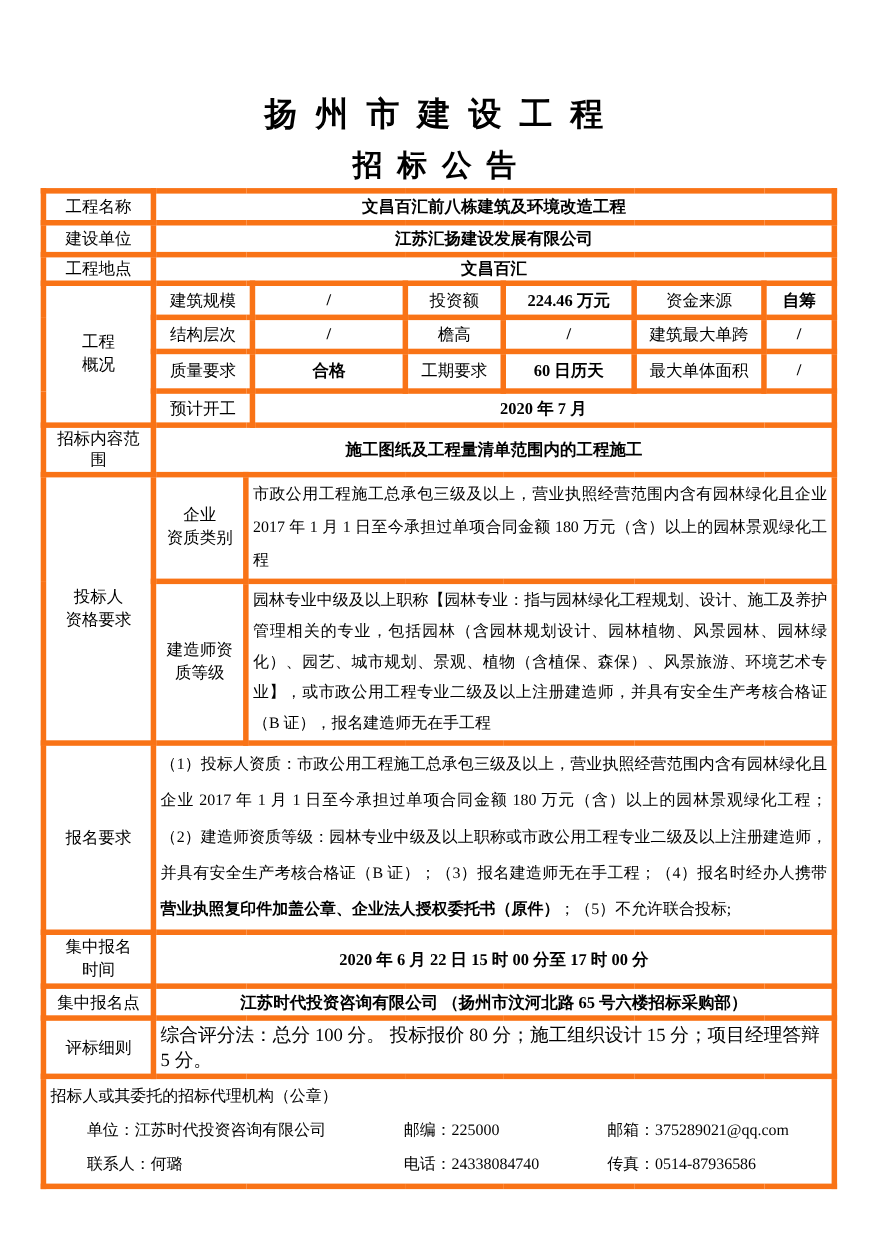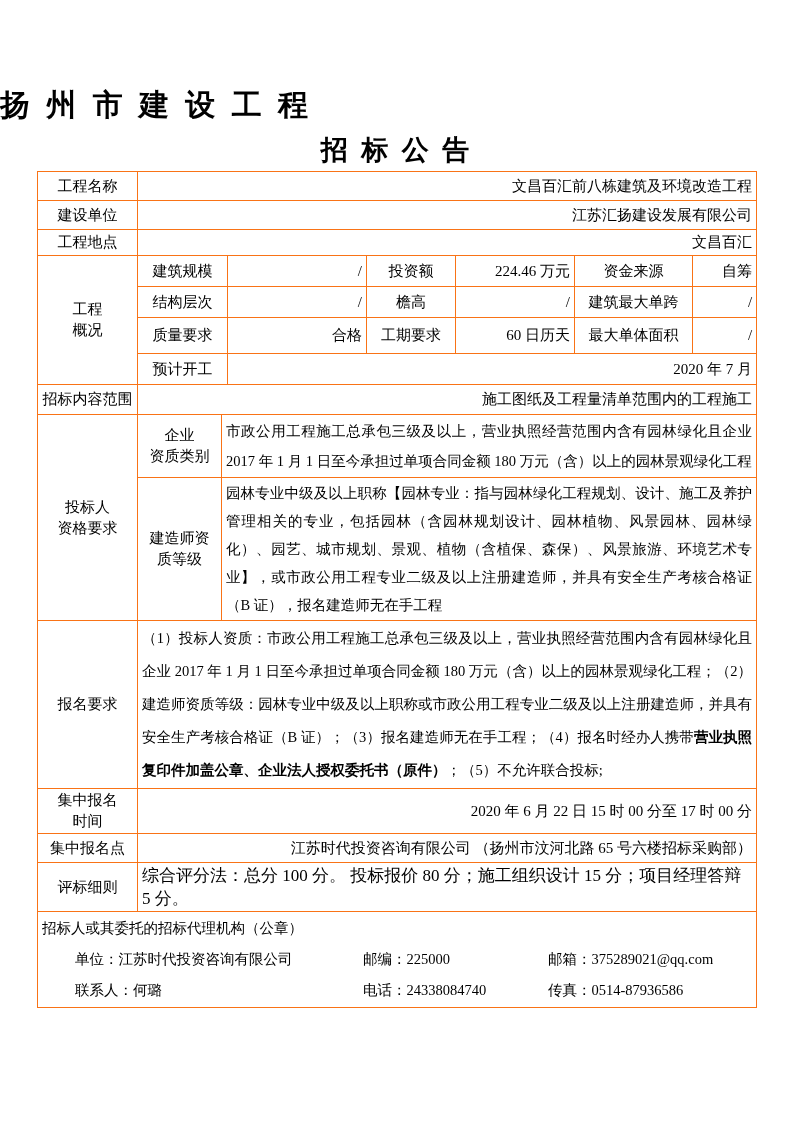--- a/index.html
+++ b/index.html
@@ -8,21 +8,21 @@
     width: 793px;
     height: 1122px;
     background: #ffffff;
     color: #000000;
     font-family: "Liberation Serif", "DejaVu Serif", serif;
     overflow: hidden;
   }
   .doc-title {
     margin: 0;
     padding-top: 88px;
-    text-align: left;
+    text-align: center;
     font-family: "Liberation Sans", "DejaVu Sans", sans-serif;
     font-weight: bold;
     font-size: 30px;
     line-height: 34px;
     letter-spacing: 4px;
   }
   .doc-subtitle {
     margin-top: 13px;
     text-align: center;
     font-family: "Liberation Sans", "DejaVu Sans", sans-serif;
@@ -32,27 +32,27 @@
     letter-spacing: 3px;
   }
   table.doc-table {
     margin: 6px 0 0 37px;
     width: 719px;
     border-collapse: collapse;
     table-layout: fixed;
     font-size: 15px;
   }
   table.doc-table td {
-    border: 1px solid #f97316;
+    border: 5px solid #f97316;
     padding: 1px 4px;
     vertical-align: middle;
     overflow: hidden;
   }
   .lbl { text-align: center; }
-  .val { text-align: right; }
+  .val { text-align: center; font-weight: bold; }
   .ml  { white-space: pre-line; line-height: 21px; }
   .para {
     text-align: justify;
     padding: 2px 5px 2px 9px;
     font-size: 14.5px;
     line-height: 30px;
   }
   .lh28 { line-height: 28px; }
   .lh33 { line-height: 33px; }
   .left { text-align: left; padding-left: 9px; font-size: 17px; }

